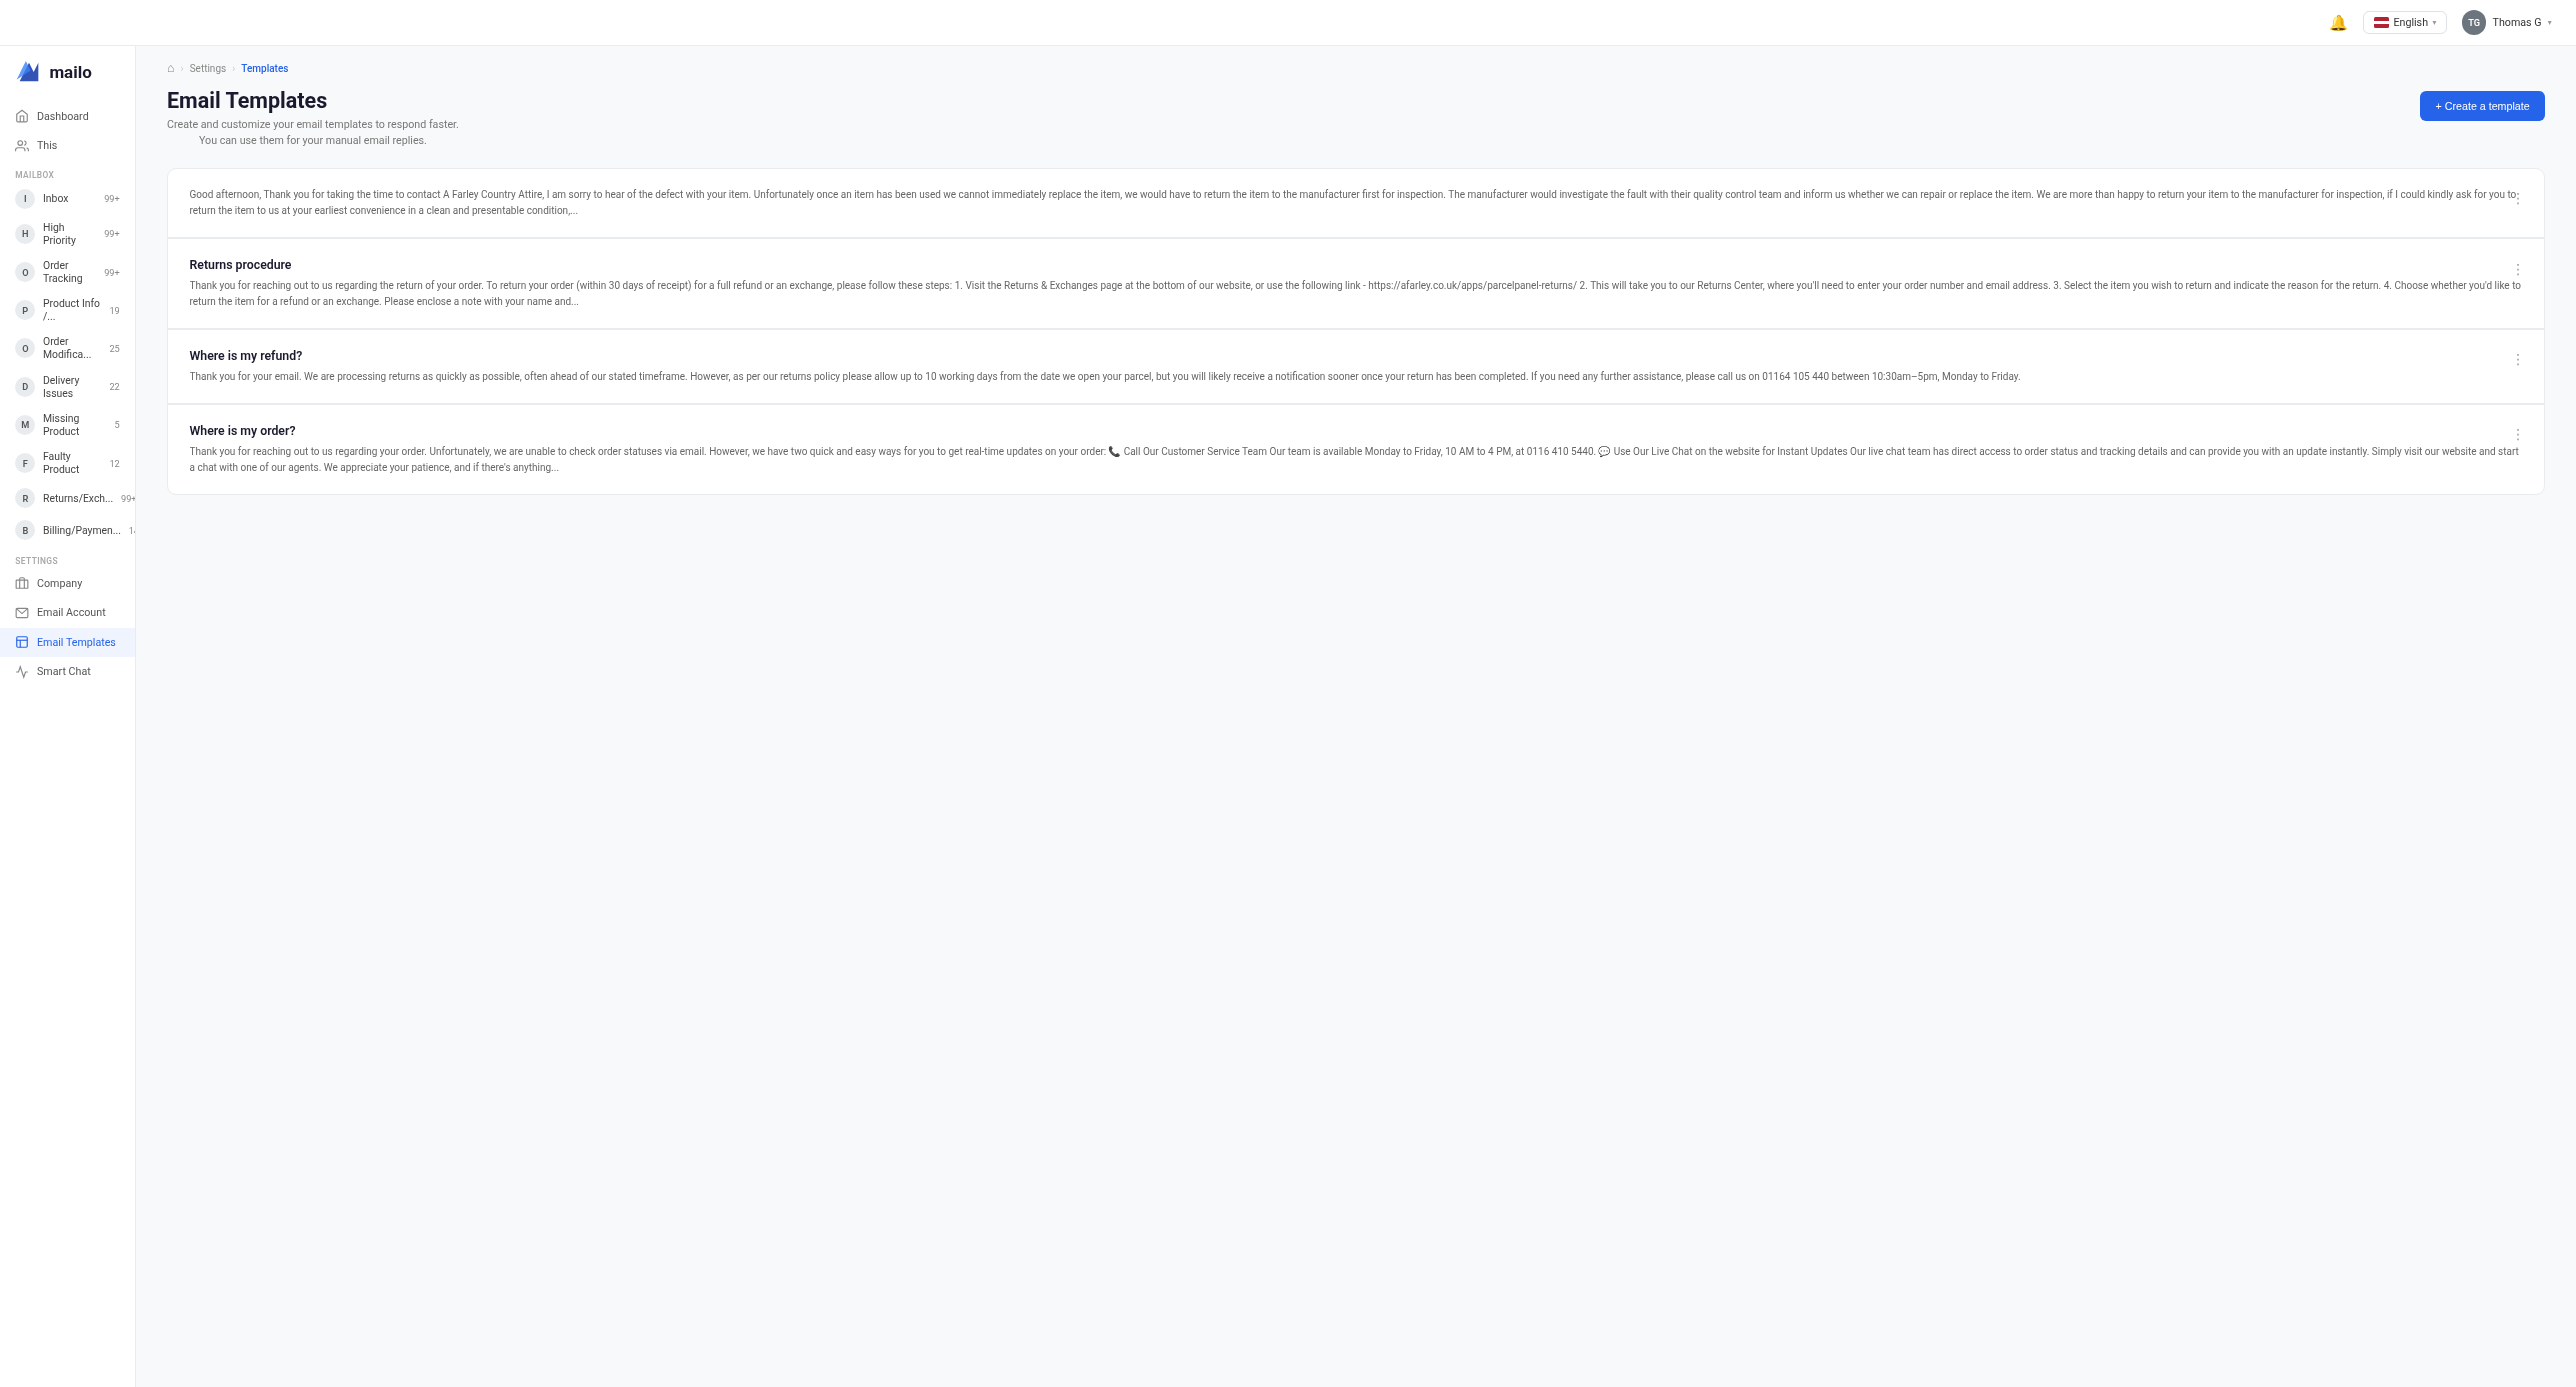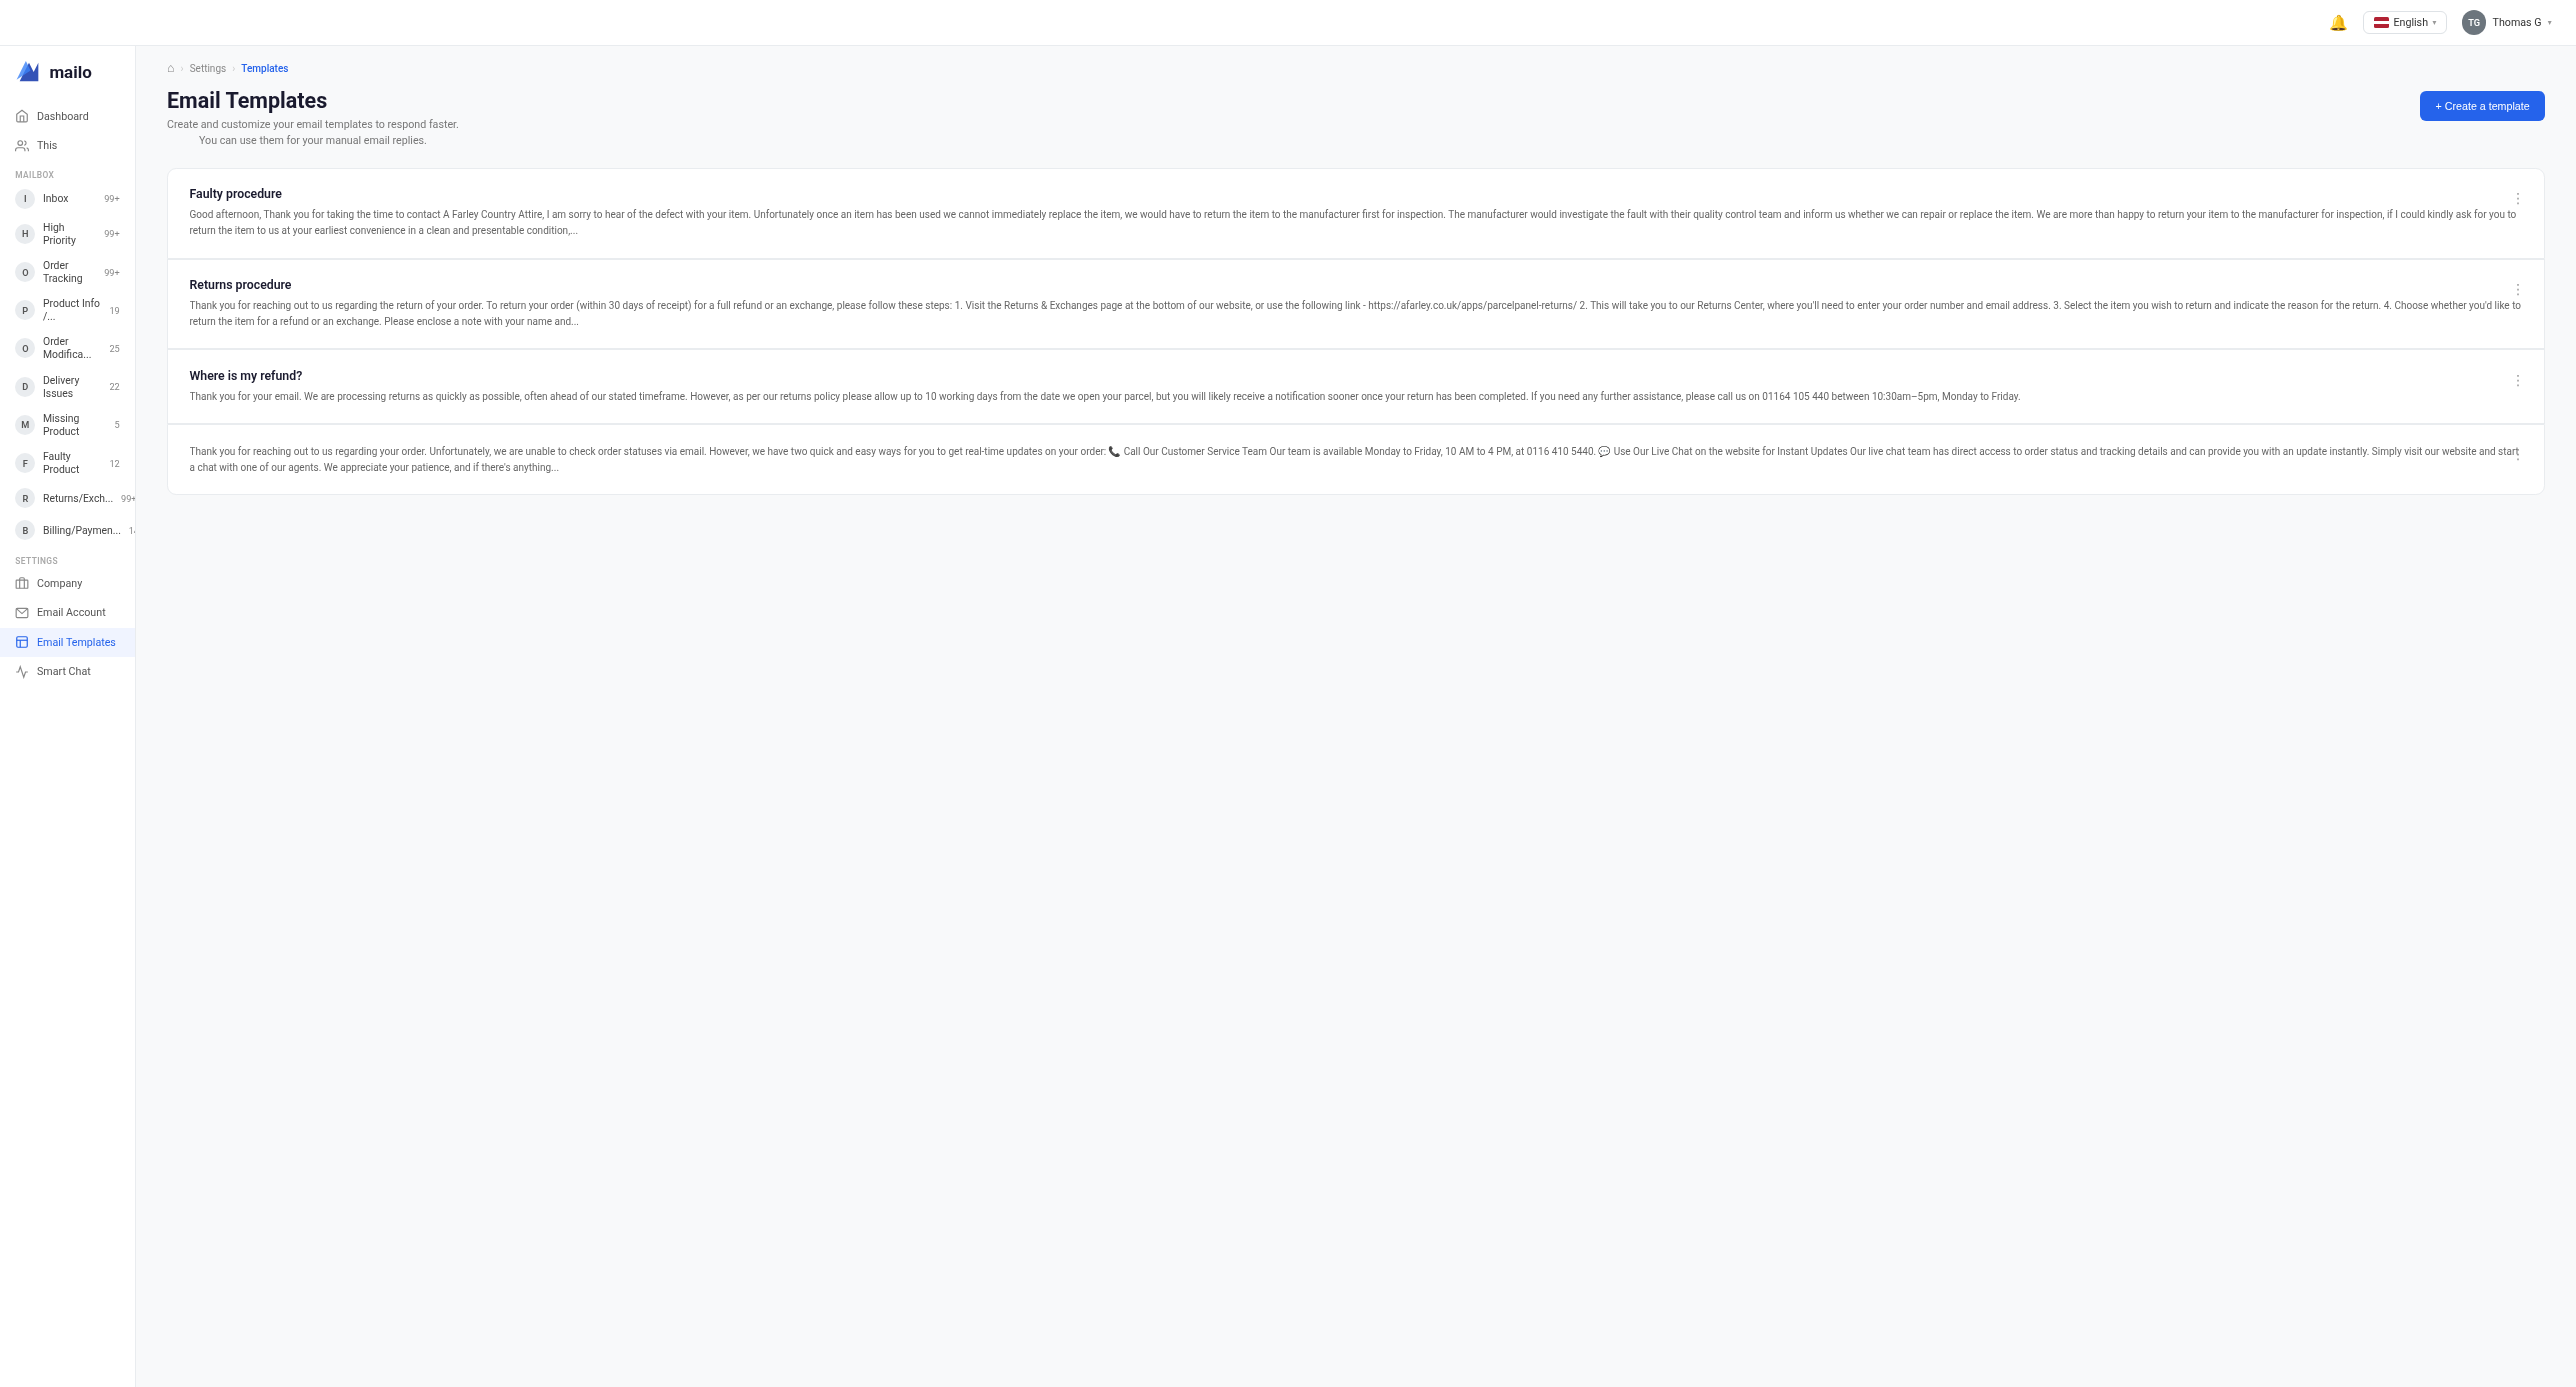--- a/index.html
+++ b/index.html
@@ -280,35 +280,35 @@
         <div class="page-subtitle">
           <span>Create and customize your email templates to respond faster.</span><br>
           <span>You can use them for your manual email replies.</span>
         </div>
       </div>
       <button class="create-btn">+ Create a template</button>
     </div>
 
     <div class="templates-container" id="templates-container">
         <div class="template-card" style="border-radius: 9.2px 9.2px 0px 0px; border-bottom: 0.8px solid rgb(233, 236, 239);">
-    <div class="template-title">Faulty procedure</div>
     <div class="template-body">Good afternoon, Thank you for taking the time to contact A Farley Country Attire, I am sorry to hear of the defect with your item. Unfortunately once an item has been used we cannot immediately replace the item, we would have to return the item to the manufacturer first for inspection. The manufacturer would investigate the fault with their quality control team and inform us whether we can repair or replace the item. We are more than happy to return your item to the manufacturer for inspection, if I could kindly ask for you to return the item to us at your earliest convenience in a clean and presentable condition,...</div>
     <button class="template-more-btn">⋮</button>
   </div>
         <div class="template-card" style="border-radius: 0px; border-bottom: 0.8px solid rgb(233, 236, 239);">
     <div class="template-title">Returns procedure</div>
     <div class="template-body">Thank you for reaching out to us regarding the return of your order. To return your order (within 30 days of receipt) for a full refund or an exchange, please follow these steps: 1. Visit the Returns &amp; Exchanges page at the bottom of our website, or use the following link - https://afarley.co.uk/apps/parcelpanel-returns/ 2. This will take you to our Returns Center, where you'll need to enter your order number and email address. 3. Select the item you wish to return and indicate the reason for the return. 4. Choose whether you'd like to return the item for a refund or an exchange. Please enclose a note with your name and...</div>
     <button class="template-more-btn">⋮</button>
   </div>
         <div class="template-card" style="border-radius: 0px; border-bottom: 0.8px solid rgb(233, 236, 239);">
     <div class="template-title">Where is my refund?</div>
     <div class="template-body">Thank you for your email. We are processing returns as quickly as possible, often ahead of our stated timeframe. However, as per our returns policy please allow up to 10 working days from the date we open your parcel, but you will likely receive a notification sooner once your return has been completed. If you need any further assistance, please call us on 01164 105 440 between 10:30am–5pm, Monday to Friday.</div>
     <button class="template-more-btn">⋮</button>
   </div>
         <div class="template-card" style="border-radius: 0px 0px 9.2px 9.2px; border-bottom: 0.8px solid rgb(233, 236, 239);">
+    <div class="template-title">Where is my order?</div>
     <div class="template-body">Thank you for reaching out to us regarding your order. Unfortunately, we are unable to check order statuses via email. However, we have two quick and easy ways for you to get real-time updates on your order: 📞 Call Our Customer Service Team Our team is available Monday to Friday, 10 AM to 4 PM, at 0116 410 5440. 💬 Use Our Live Chat on the website for Instant Updates Our live chat team has direct access to order status and tracking details and can provide you with an update instantly. Simply visit our website and start a chat with one of our agents. We appreciate your patience, and if there's anything...</div>
     <button class="template-more-btn">⋮</button>
   </div>
       </div>
 
   </div>
 </div>
 
 
 </body></html>

